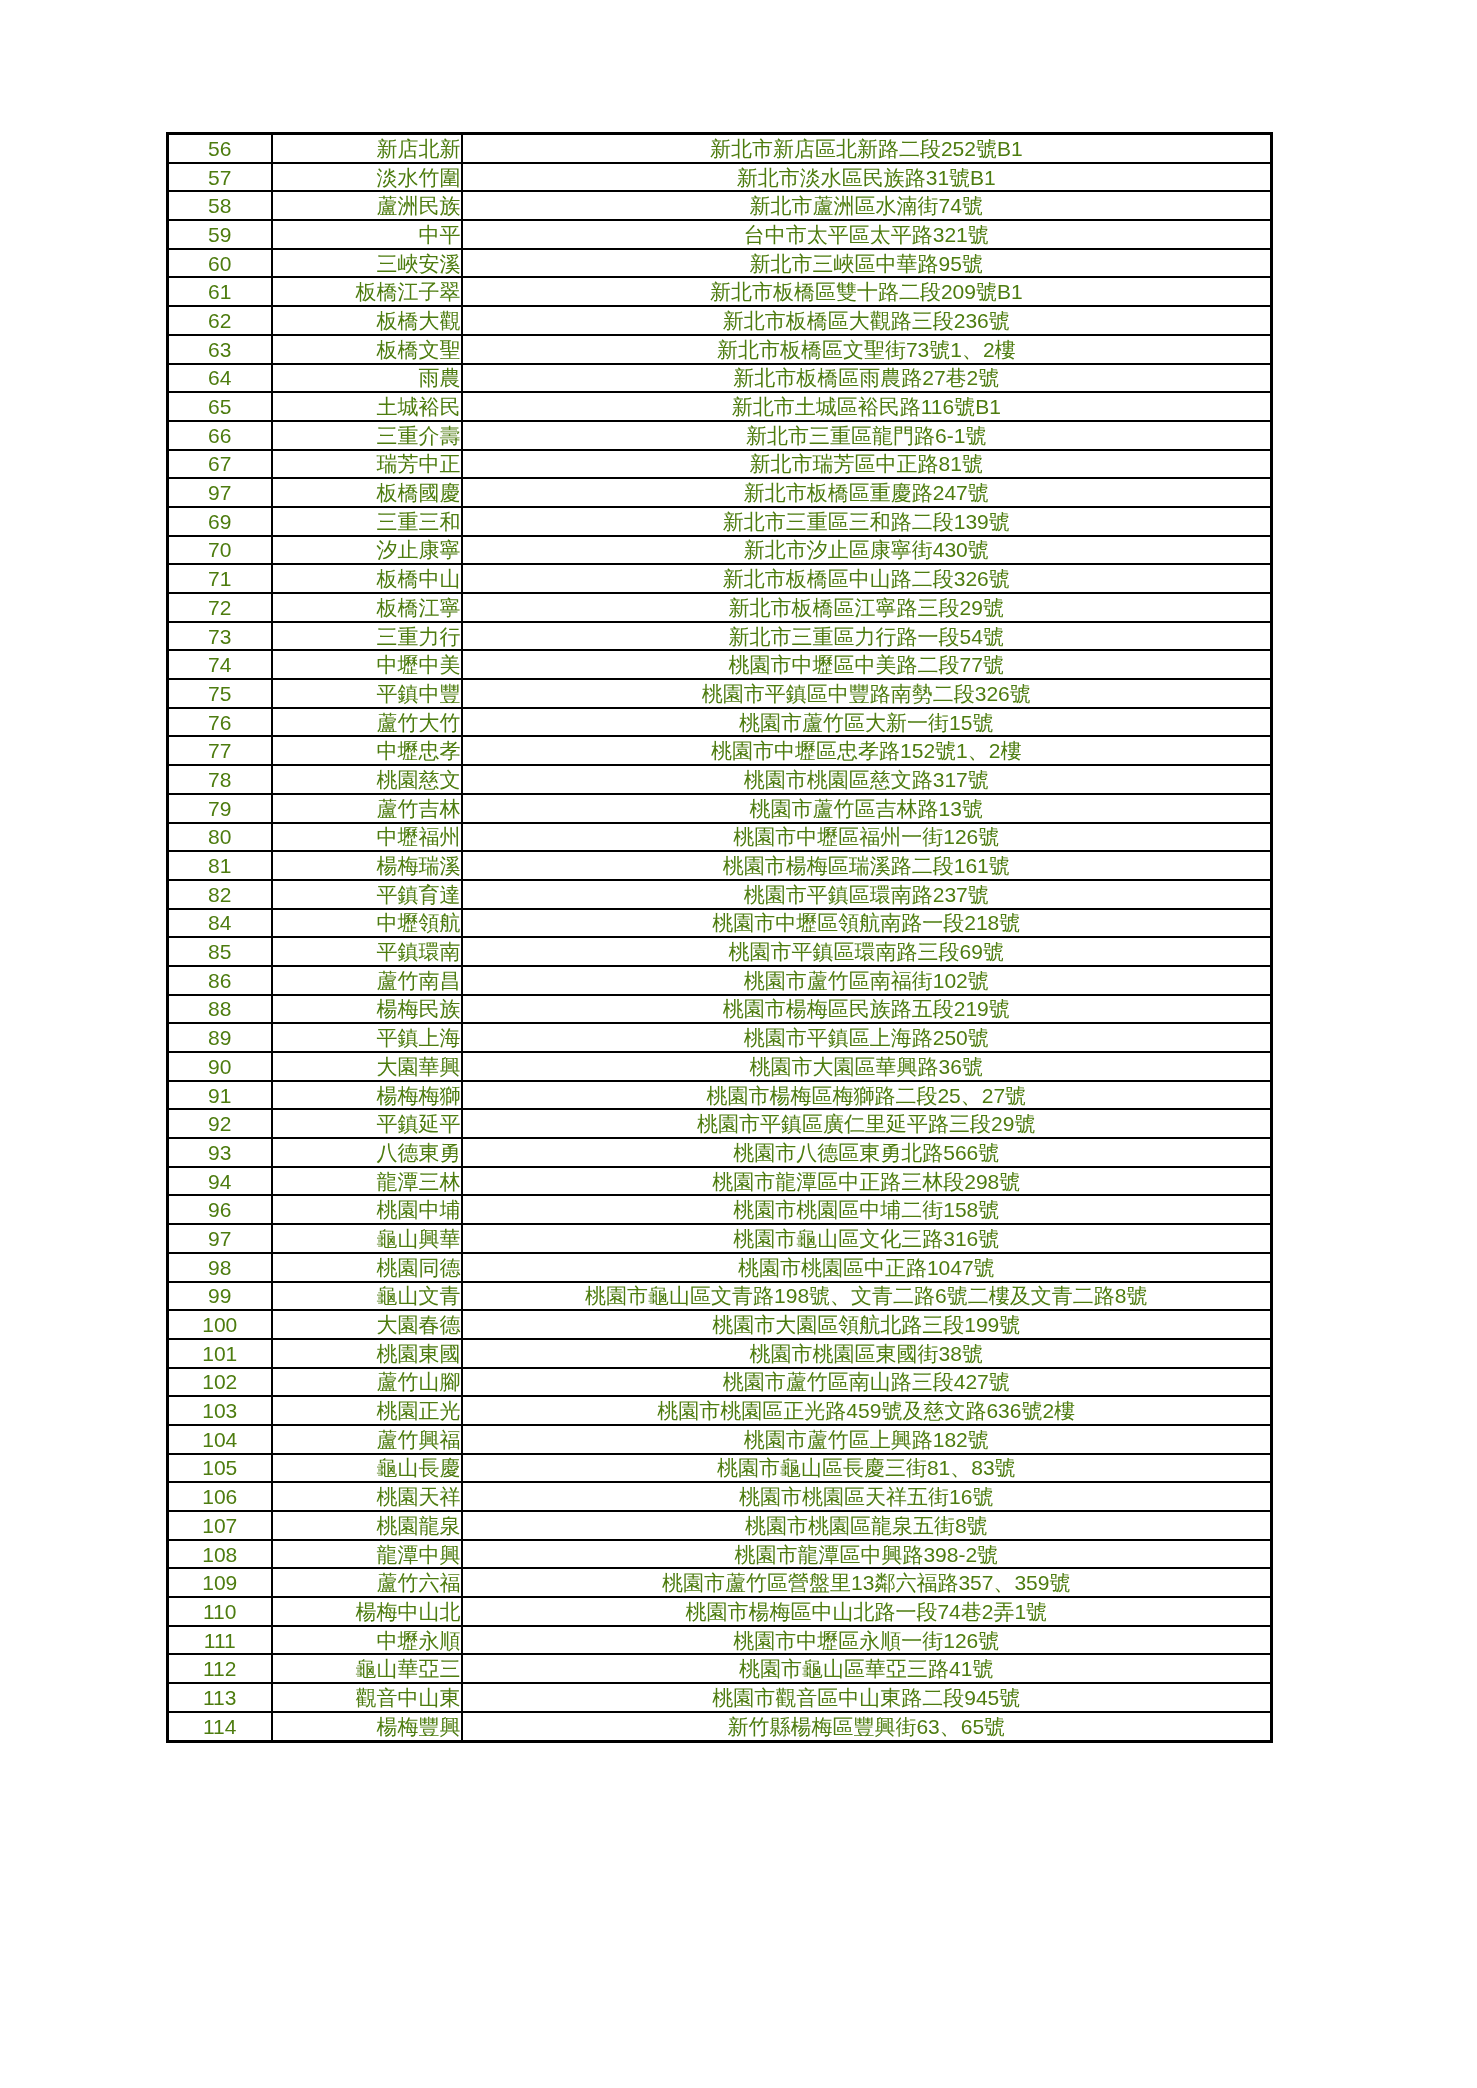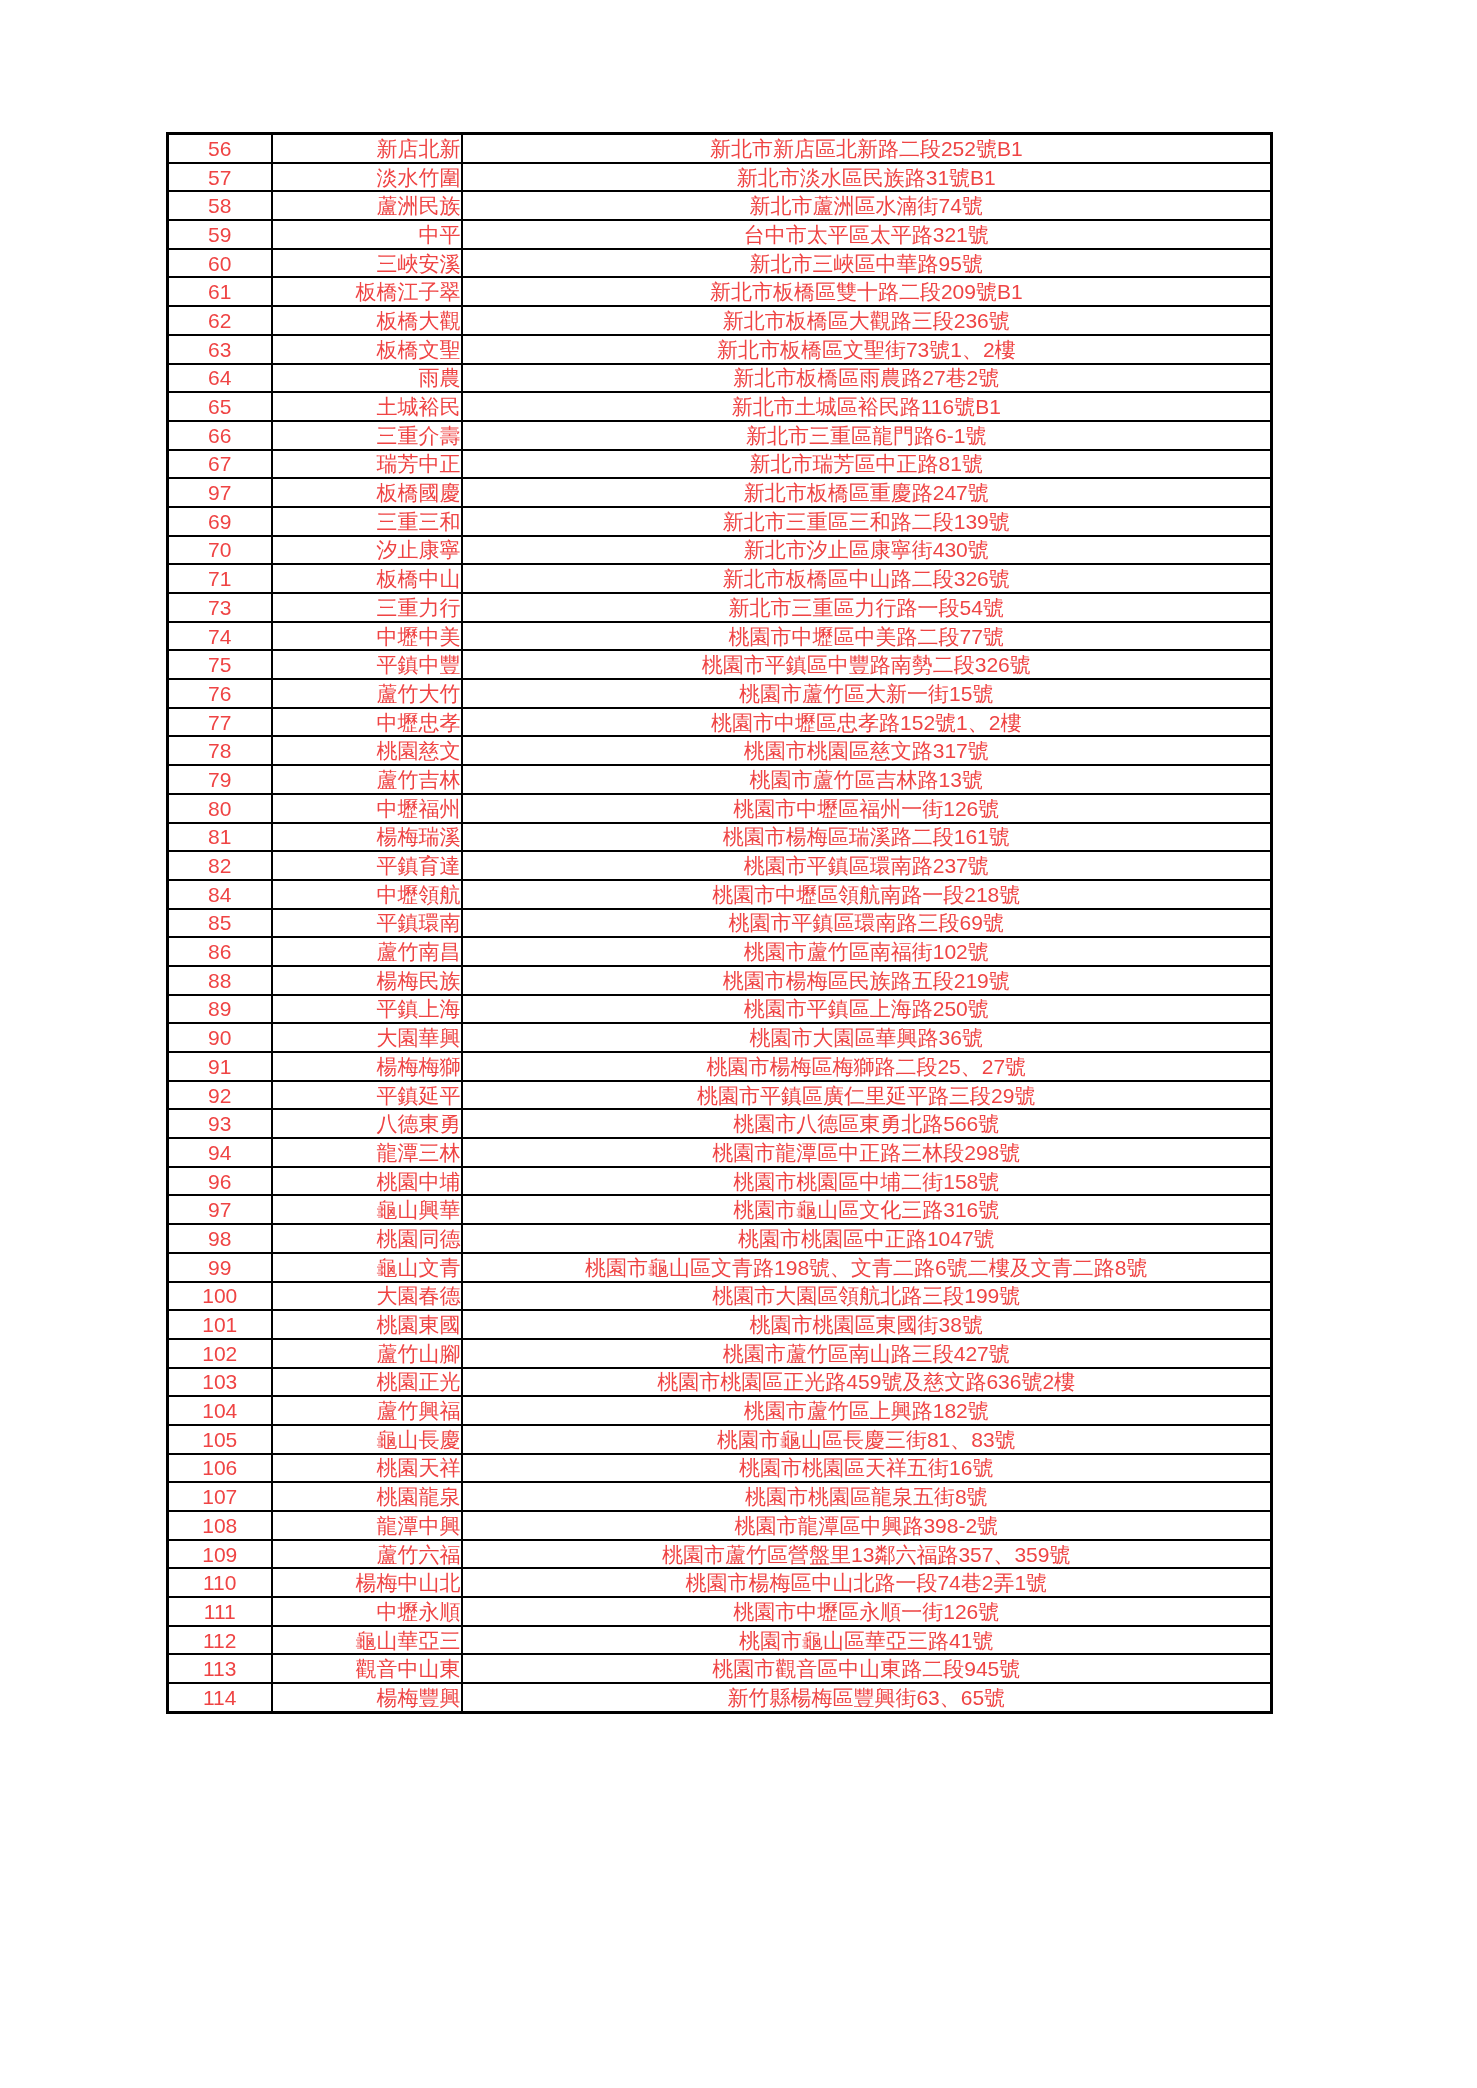--- a/index.html
+++ b/index.html
@@ -7,21 +7,21 @@
     padding: 0;
     background: #ffffff;
   }
   .page {
     position: relative;
     width: 1477px;
     height: 2088px;
     background: #ffffff;
     overflow: hidden;
     font-family: "Liberation Sans", sans-serif;
-    color: #ef4444;
+    color: #4d7c0f;
   }
   table.branch-table {
     position: absolute;
     left: 166px;
     top: 132px;
     width: 1104px;
     border-collapse: collapse;
     table-layout: fixed;
     border: 3px solid #000000;
   }
@@ -141,20 +141,25 @@
           <td class="c-name">汐止康寧</td>
           <td class="c-addr">新北市汐止區康寧街430號</td>
         </tr>
 
         <tr>
           <td class="c-no">71</td>
           <td class="c-name">板橋中山</td>
           <td class="c-addr">新北市板橋區中山路二段326號</td>
         </tr>
 
+        <tr>
+          <td class="c-no">72</td>
+          <td class="c-name">板橋江寧</td>
+          <td class="c-addr">新北市板橋區江寧路三段29號</td>
+        </tr>
 
         <tr>
           <td class="c-no">73</td>
           <td class="c-name">三重力行</td>
           <td class="c-addr">新北市三重區力行路一段54號</td>
         </tr>
 
         <tr>
           <td class="c-no">74</td>
           <td class="c-name">中壢中美</td>

